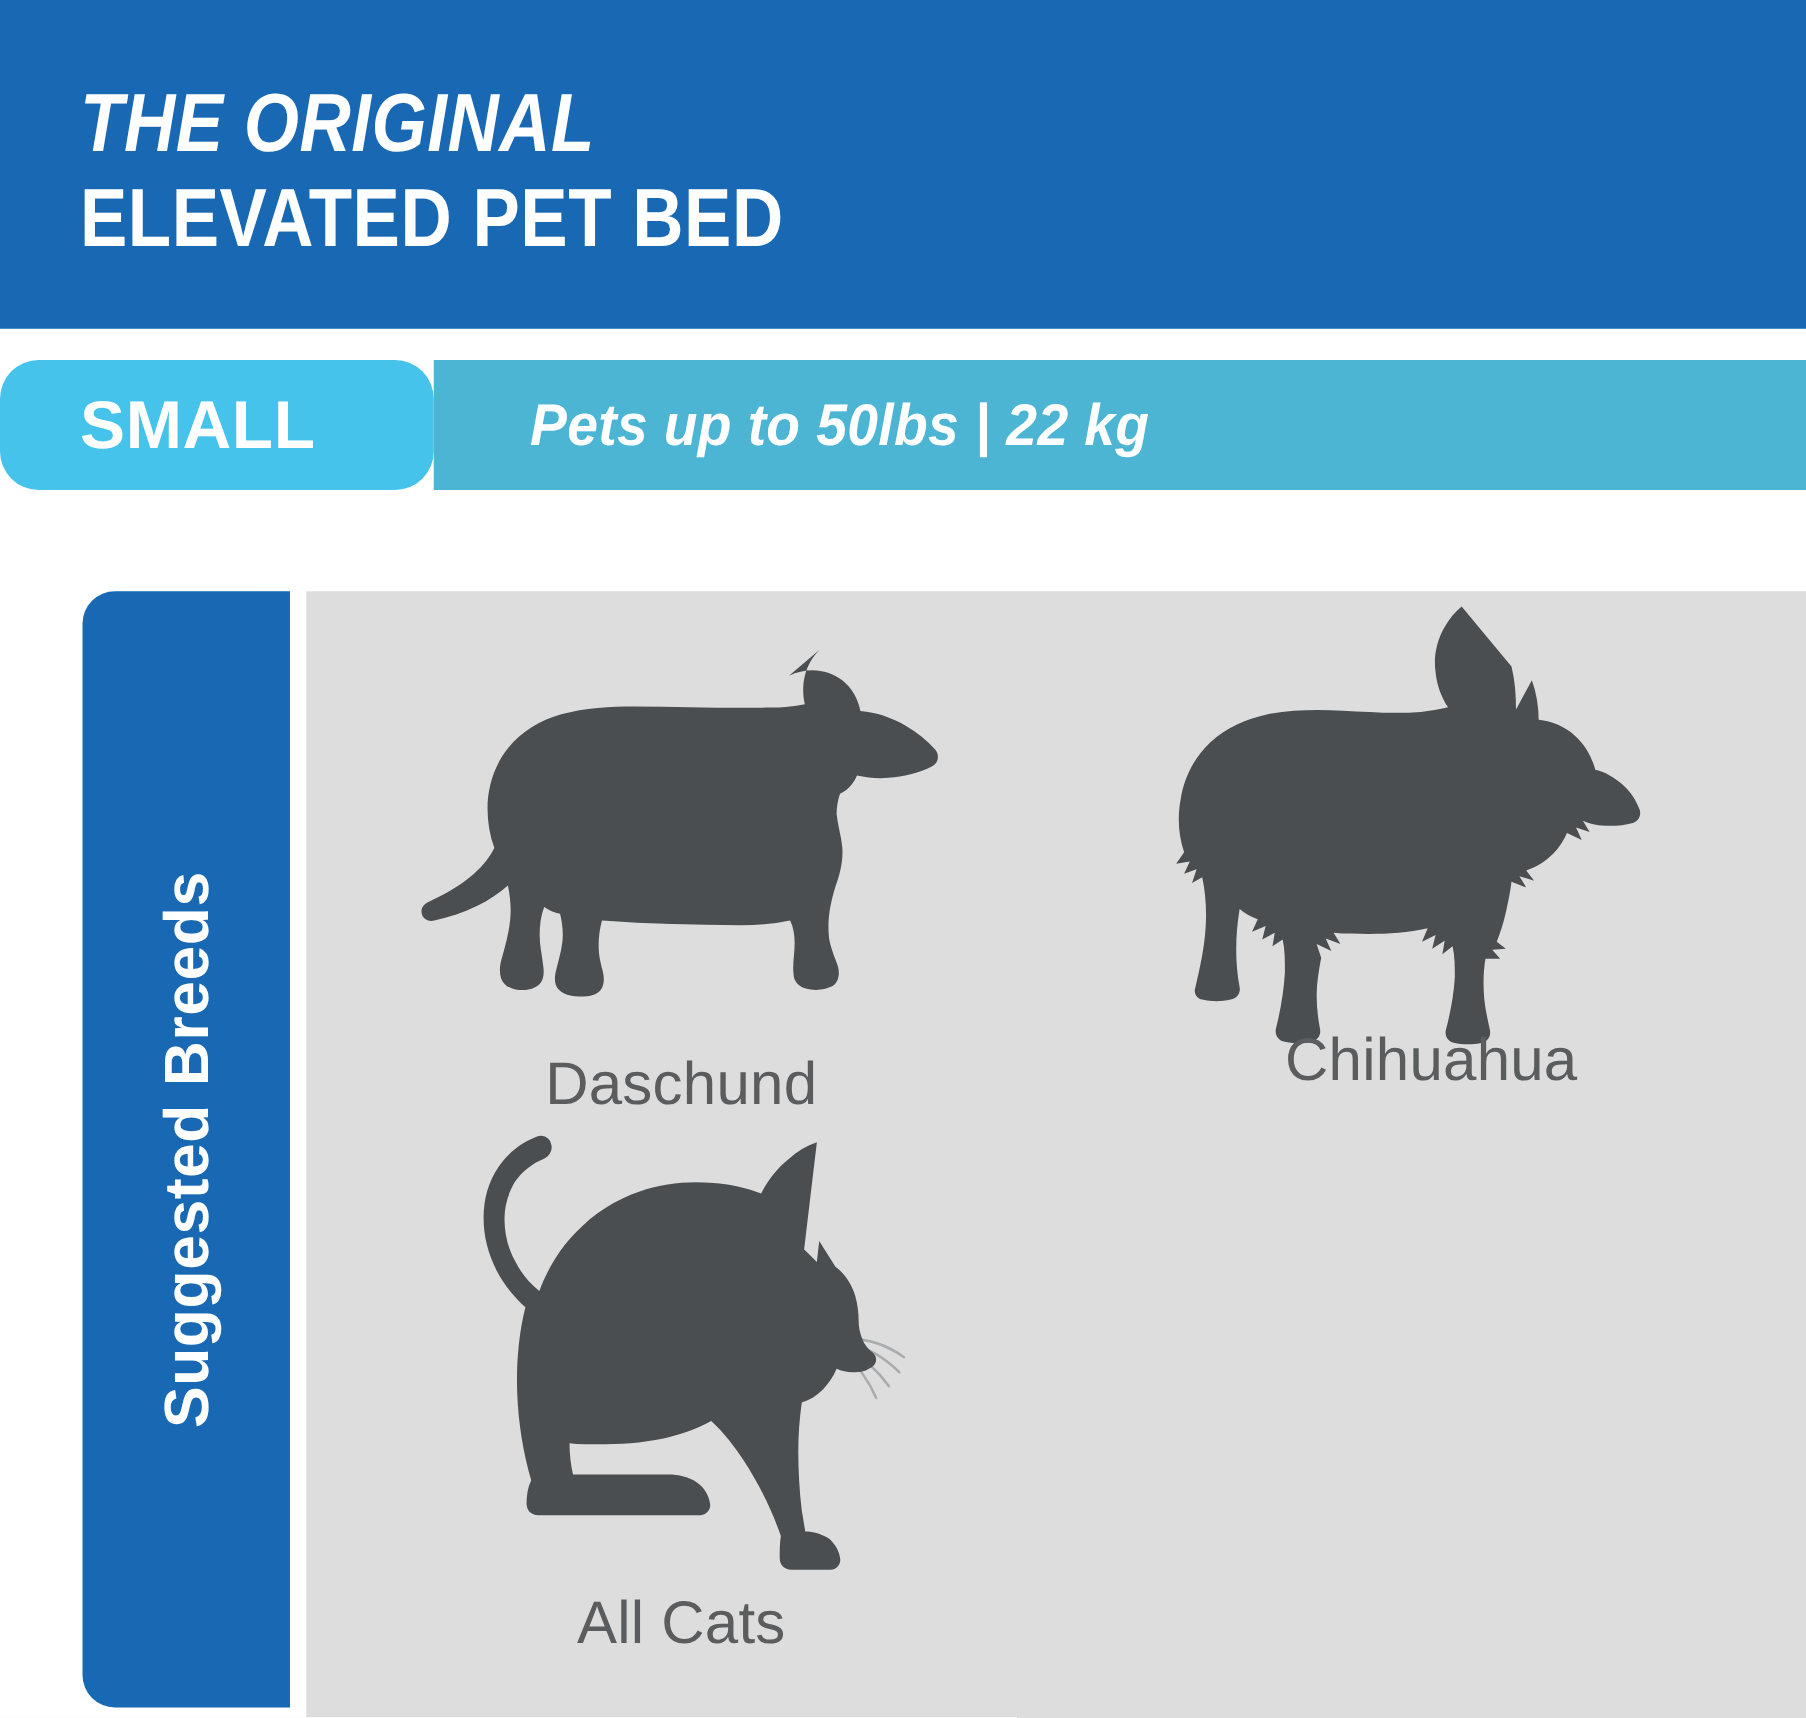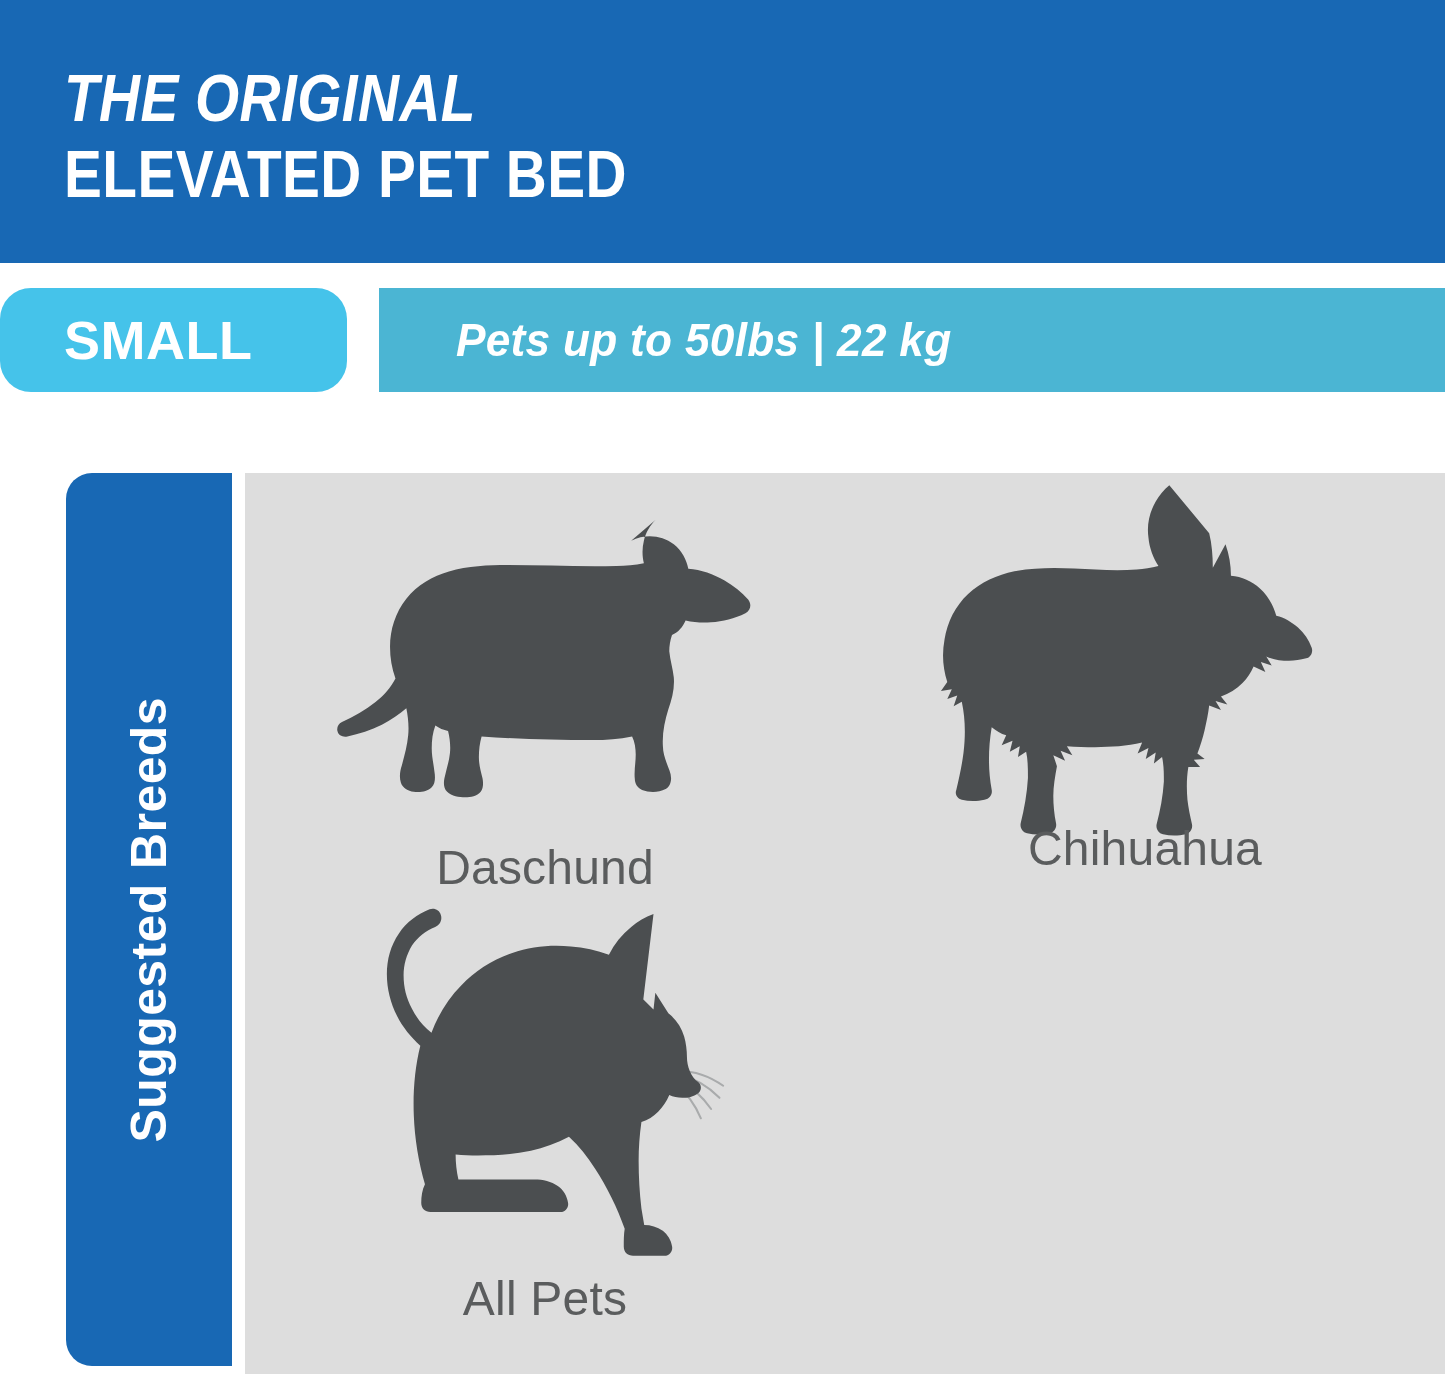--- a/index.html
+++ b/index.html
@@ -87,21 +87,20 @@
     letter-spacing: 0.5px;
     white-space: nowrap;
   }
   .size-desc {
     flex: 1;
     background: #4bb5d3;
     display: flex;
     align-items: center;
     padding-left: 77px;
     box-sizing: border-box;
-    margin-left: 32px;
   }
   .size-desc-label {
     color: #ffffff;
     font-weight: bold;
     font-style: italic;
     font-size: 47px;
     line-height: 50px;
     letter-spacing: 0.3px;
     transform: scaleX(0.94);
     transform-origin: left center;
@@ -302,19 +301,19 @@
               c-7 -24 -11 -49 -12 -74 c-1 -25 1 -51 7 -75
               c-10 -9 -19 -20 -25 -32 c-7 -14 -11 -29 -11 -45
               c0 -16 4 -31 13 -44 c8 -12 20 -21 33 -26 c5 -2 11 1 12 6
               c2 5 -1 11 -6 13 c-10 4 -19 11 -25 20 c-6 10 -9 21 -9 32
               c0 13 3 25 9 36 c5 10 12 19 21 26
               c7 -19 18 -37 32 -51 c15 -16 34 -28 55 -35
               c20 -7 42 -9 63 -7 c14 1 28 4 41 9
               c6 -12 14 -22 24 -30 c7 -6 15 -11 24 -14 z"></path>
           </svg>
         </div>
-        <div class="breed-name">All Pets</div>
+        <div class="breed-name">All Cats</div>
       </div>
 
     </div>
   </div>
 
 </div>
 
 </body></html>

